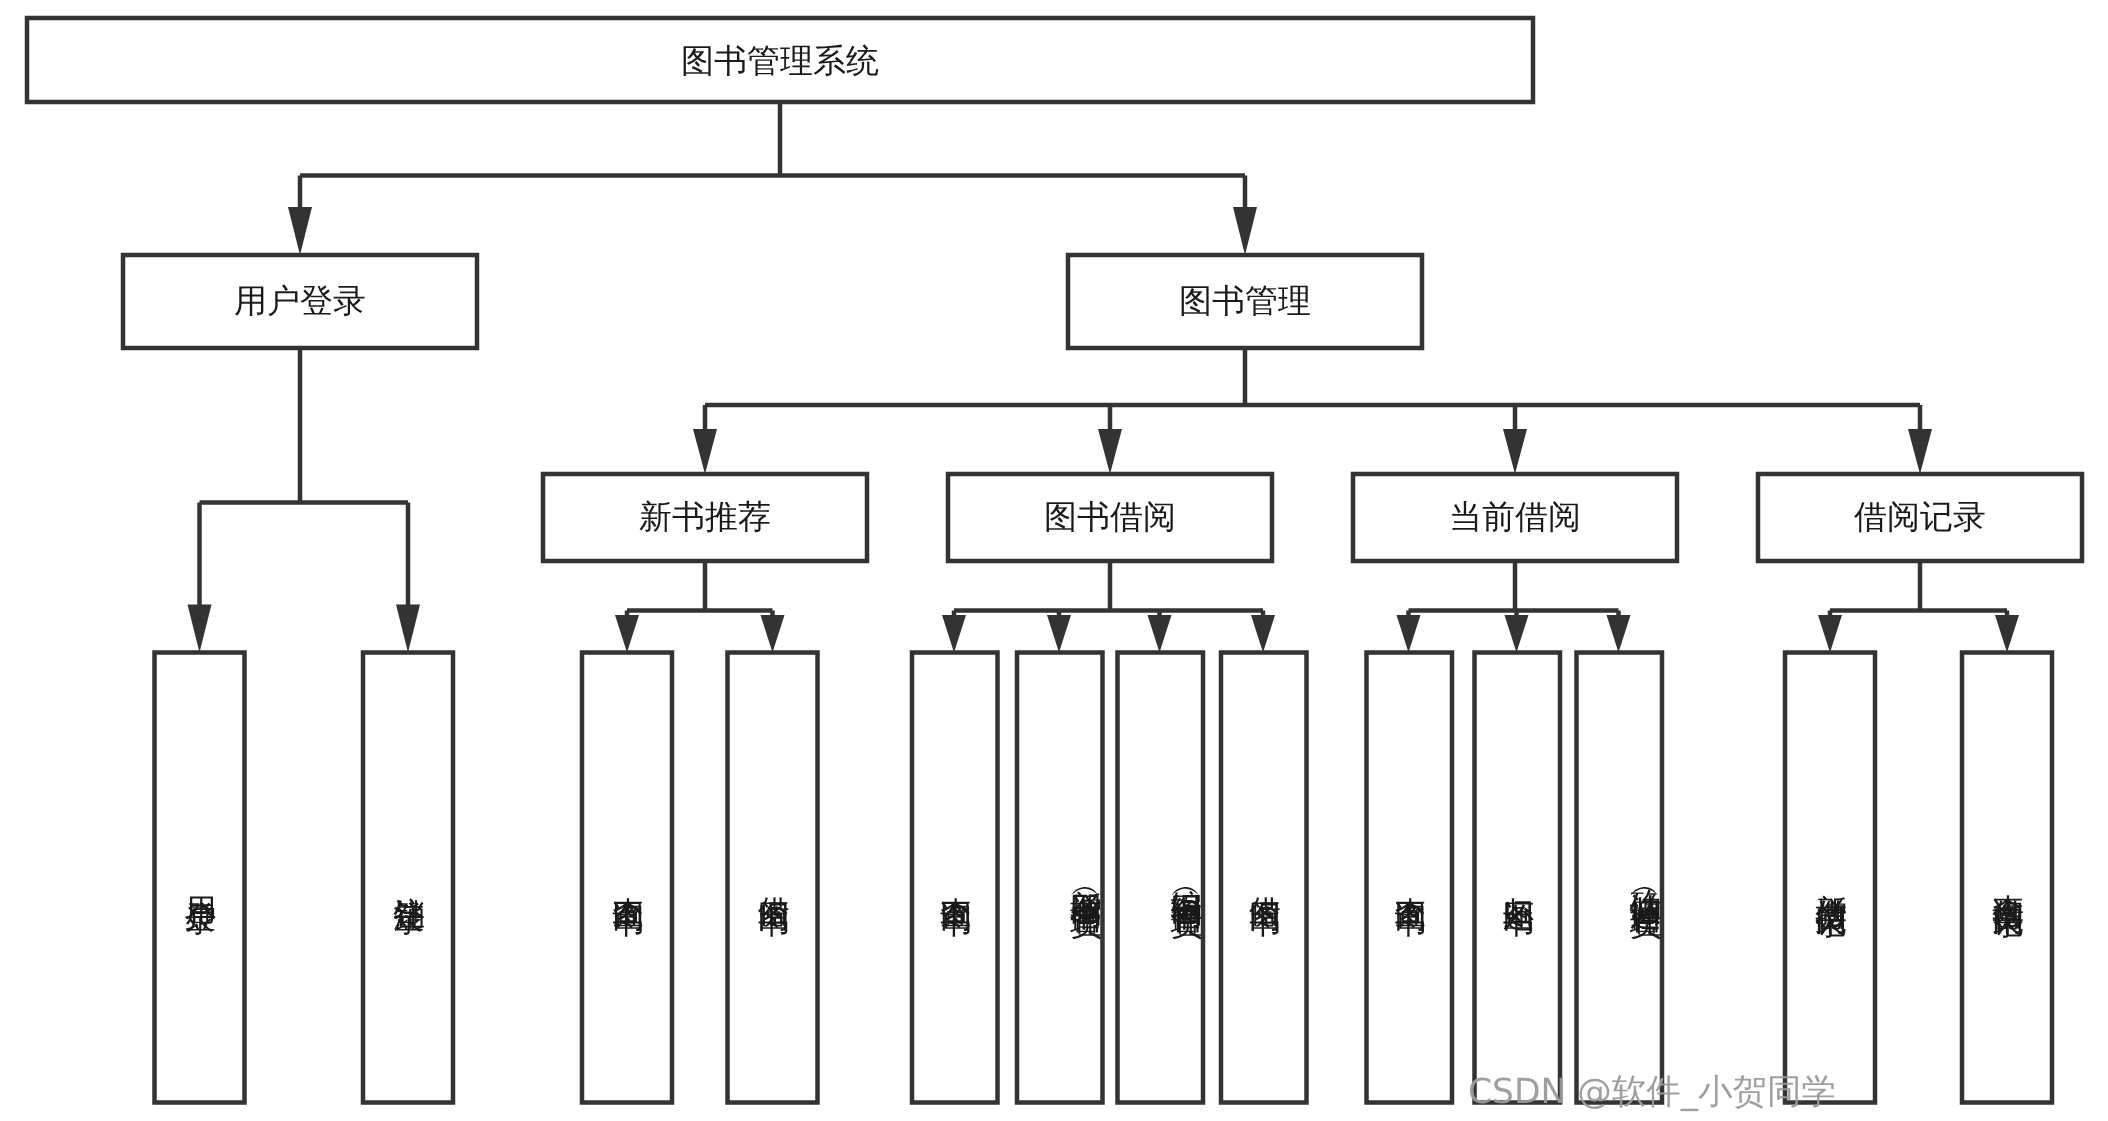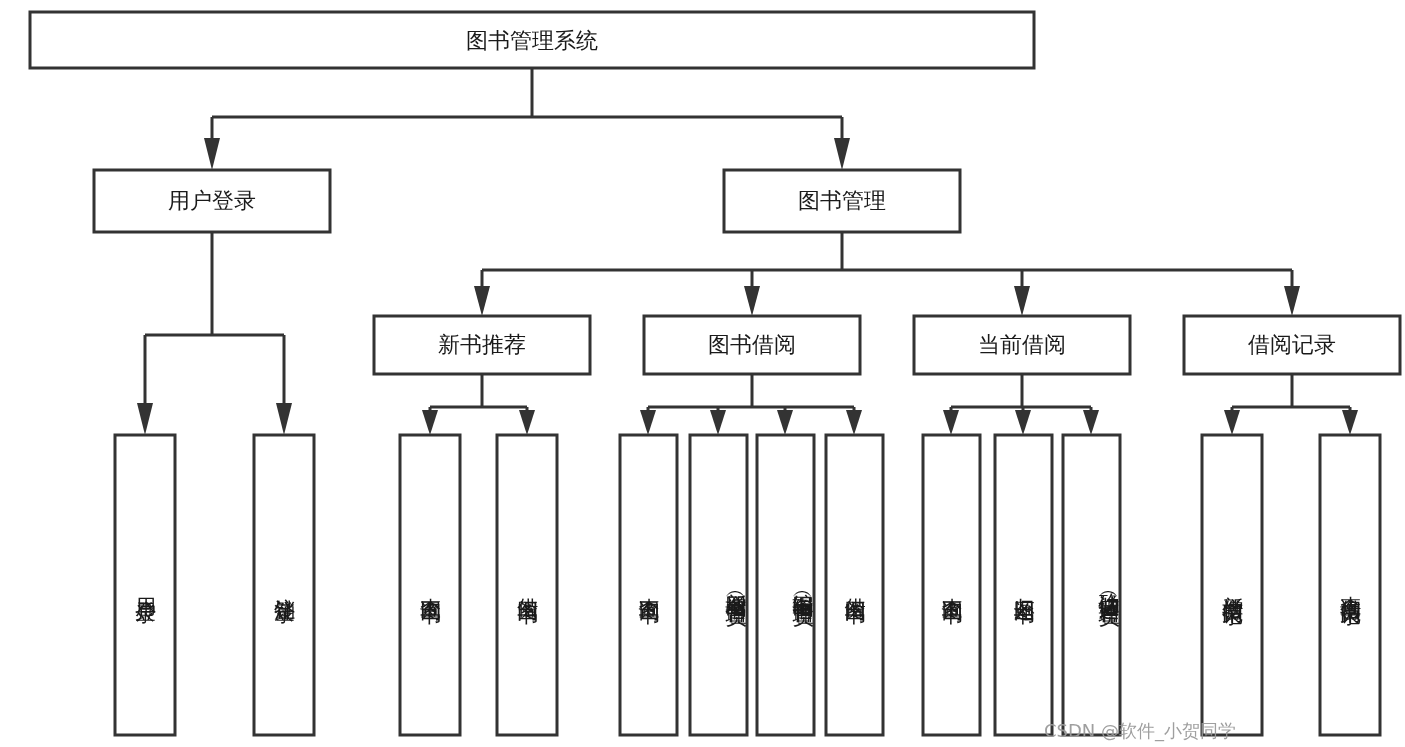--- a/index.html
+++ b/index.html
@@ -11,21 +11,20 @@
     width: 1405px;
     height: 747px;
     overflow: hidden;
     font-family: "DejaVu Sans", "Liberation Sans", sans-serif;
   }
   #diagram-root {
     position: relative;
     width: 1232px;
     height: 747px;
     background: #ffffff;
-    margin-left: 12px;
   }
   svg#tree-svg {
     position: absolute;
     left: 0;
     top: 0;
     width: 1405px;
     height: 747px;
   }
   .node-box {
     fill: #ffffff;
@@ -61,21 +60,21 @@
     color: #1a1a1a;
     letter-spacing: 2px;
     white-space: nowrap;
     pointer-events: none;
   }
   #watermark {
     position: absolute;
     right: 8px;
     bottom: 4px;
     font-family: "DejaVu Sans", "Liberation Sans", sans-serif;
-    font-size: 18px;
+    font-size: 23px;
     color: #9a9a9a;
     opacity: 0.95;
     white-space: nowrap;
   }
 </style>
 </head>
 <body>
 
 <div id="diagram-root">
 

